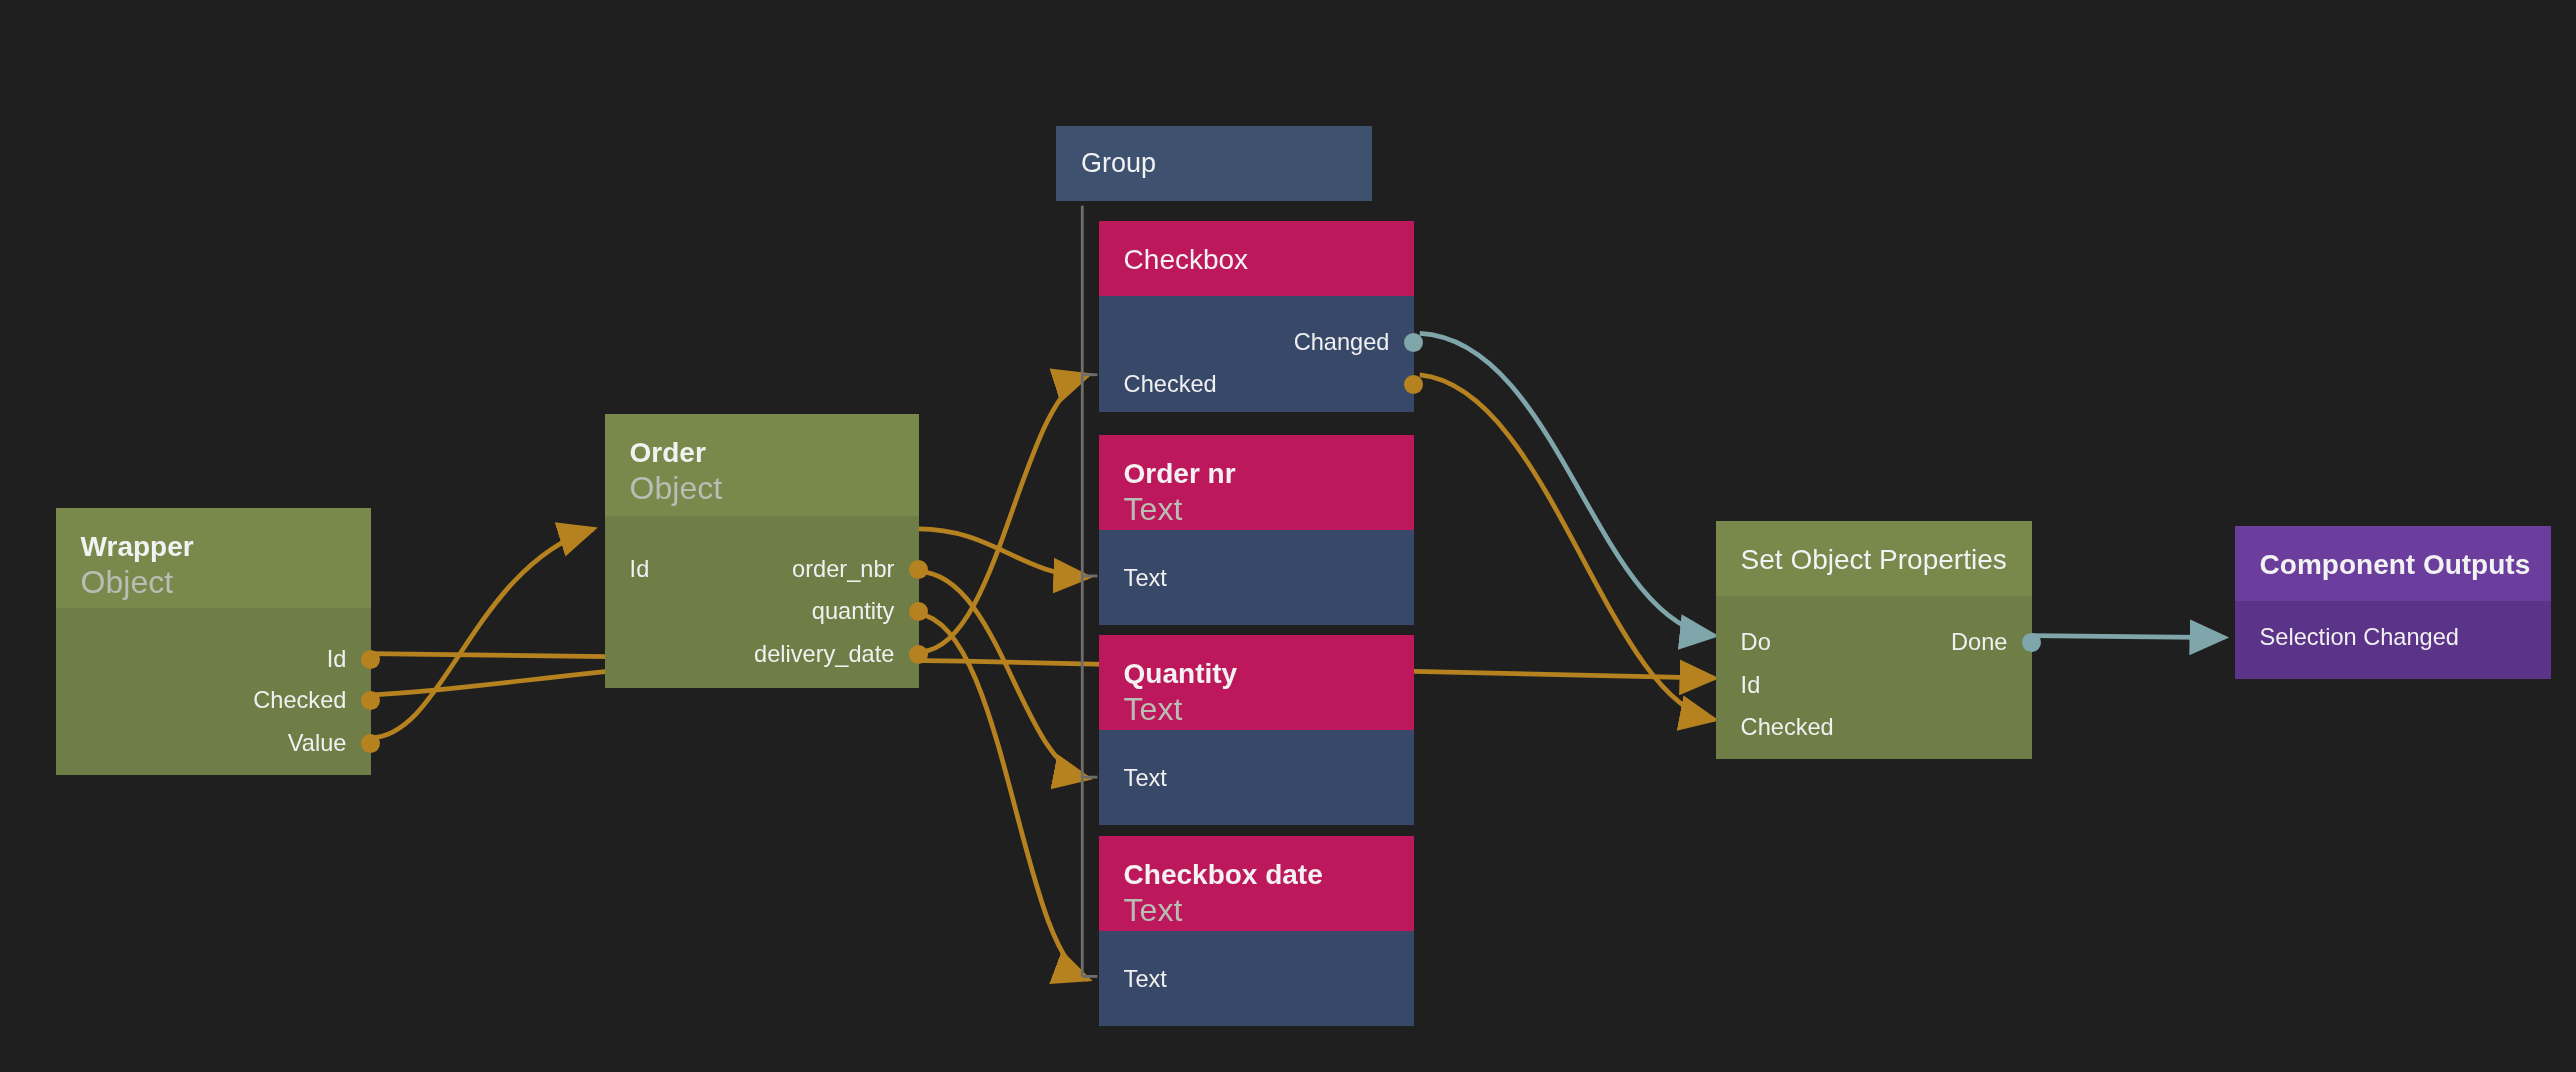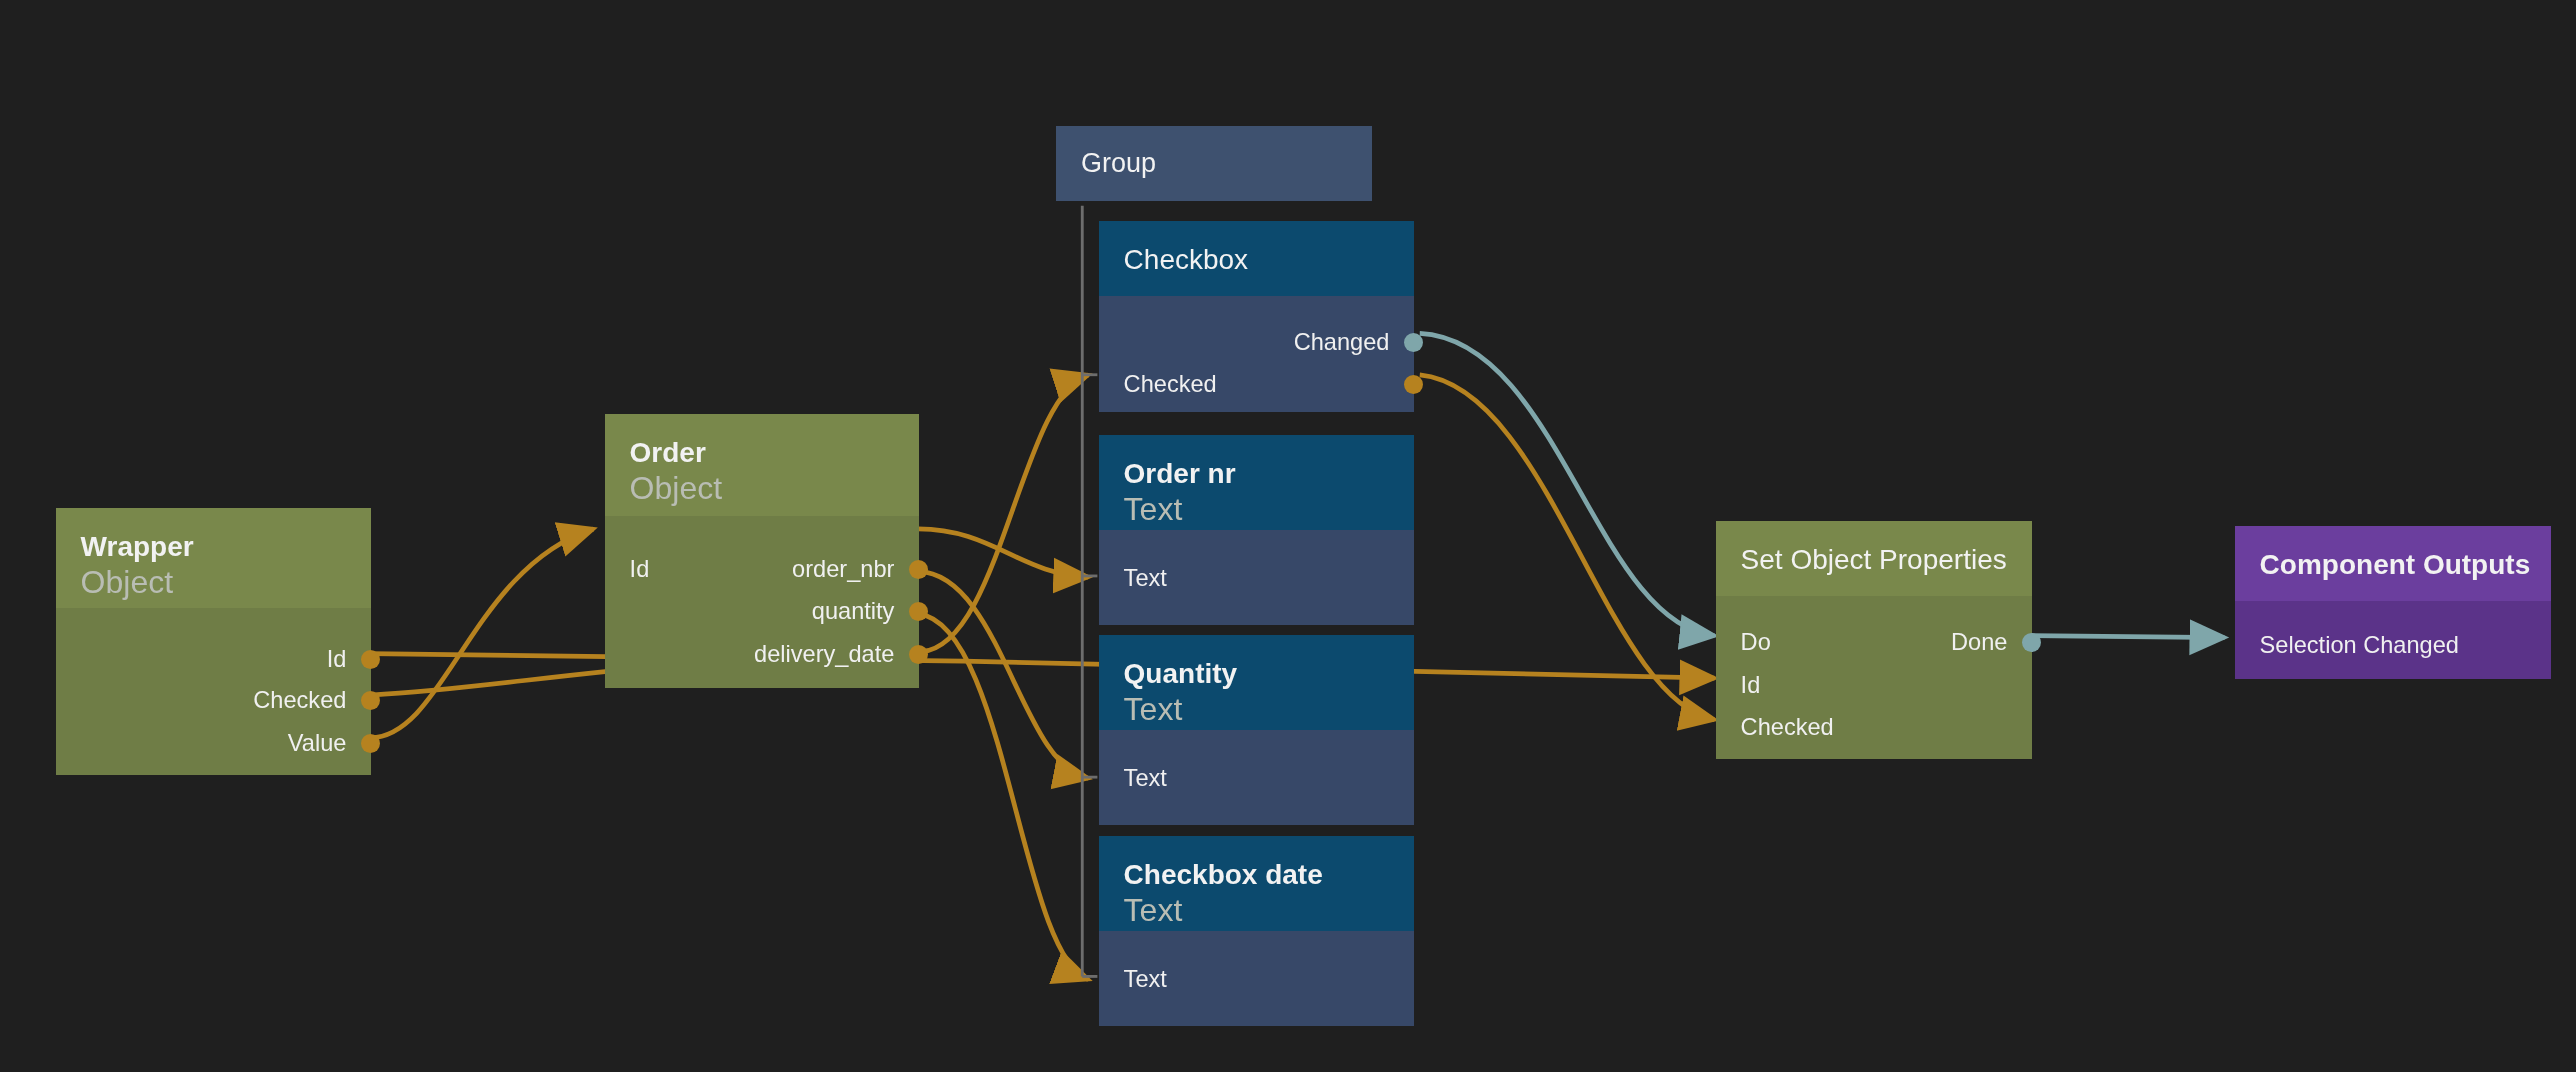--- a/index.html
+++ b/index.html
@@ -73,21 +73,21 @@
     height: 19px;
     border-radius: 50%;
     top: 4.7px;
   }
   .port-dot.out { right: -9.4px; }
 
   
   .green .node-header { background: #79884b; }
   .green .node-body   { background: #6f7d46; padding-left: 22px; }
   
-  .blue .node-header  { background: #0c4a6e; }
+  .blue .node-header  { background: #be185d; }
   .blue .node-body    { background: #374868; }
   
   .purple .node-header { background: #6b3e9e; }
   .purple .node-body   { background: #5b3389; }
   
   .group-bar {
     position: absolute;
     box-sizing: border-box;
     background: #3e516f;
     padding: 0 25px;
@@ -268,20 +268,20 @@
         <span class="port-label in">Checked</span>
       </div>
     </div>
   </div>
 
   <div class="node purple" style="left:2235px; top:526px; width:316px; height:153px;">
     <div class="node-header" style="height:75px;">
       <div class="node-title">Component Outputs</div>
     </div>
     <div class="node-body" style="height:78px;">
-      <div class="port-row" style="top:30px;">
+      <div class="port-row" style="top:22px;">
         <span class="port-label in">Selection Changed</span>
       </div>
     </div>
   </div>
 
 </div>
 
 
 </body></html>

